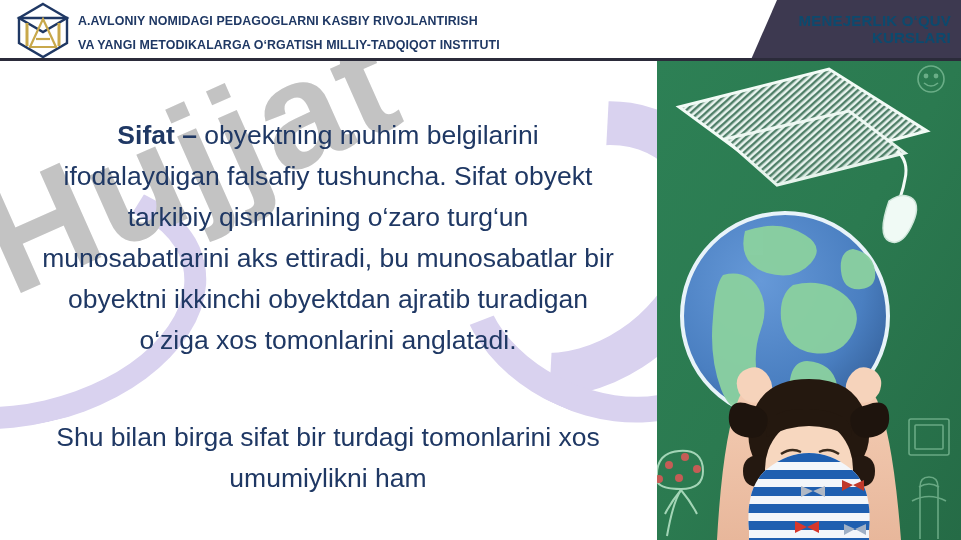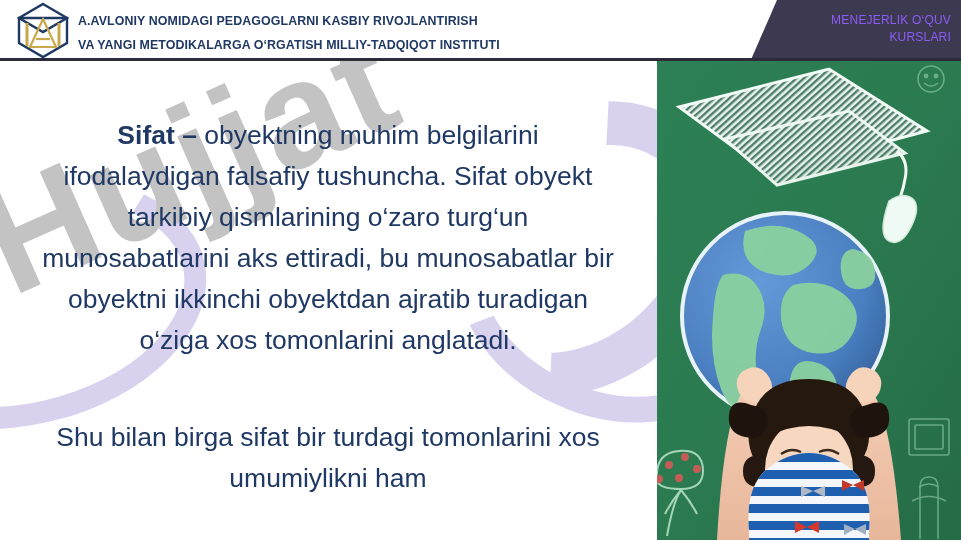--- a/index.html
+++ b/index.html
@@ -64,23 +64,23 @@
     height: 58px;
     background: #3d3950;
     clip-path: polygon(20% 0, 100% 0, 100% 100%, 9% 100%);
     z-index: 31;
   }
   .banner-text {
     position: absolute;
     right: 10px; top: 12px;
     width: 190px;
     text-align: right;
-    color: #8b5cf6;
-    font-size: 12px;
-    font-weight: normal;
+    color: #0c4a6e;
+    font-size: 15px;
+    font-weight: bold;
     line-height: 17px;
     letter-spacing: 0.2px;
     white-space: pre-line;
     z-index: 32;
   }
 
   
   .body-area {
     position: absolute;
     left: 0; top: 61px;

